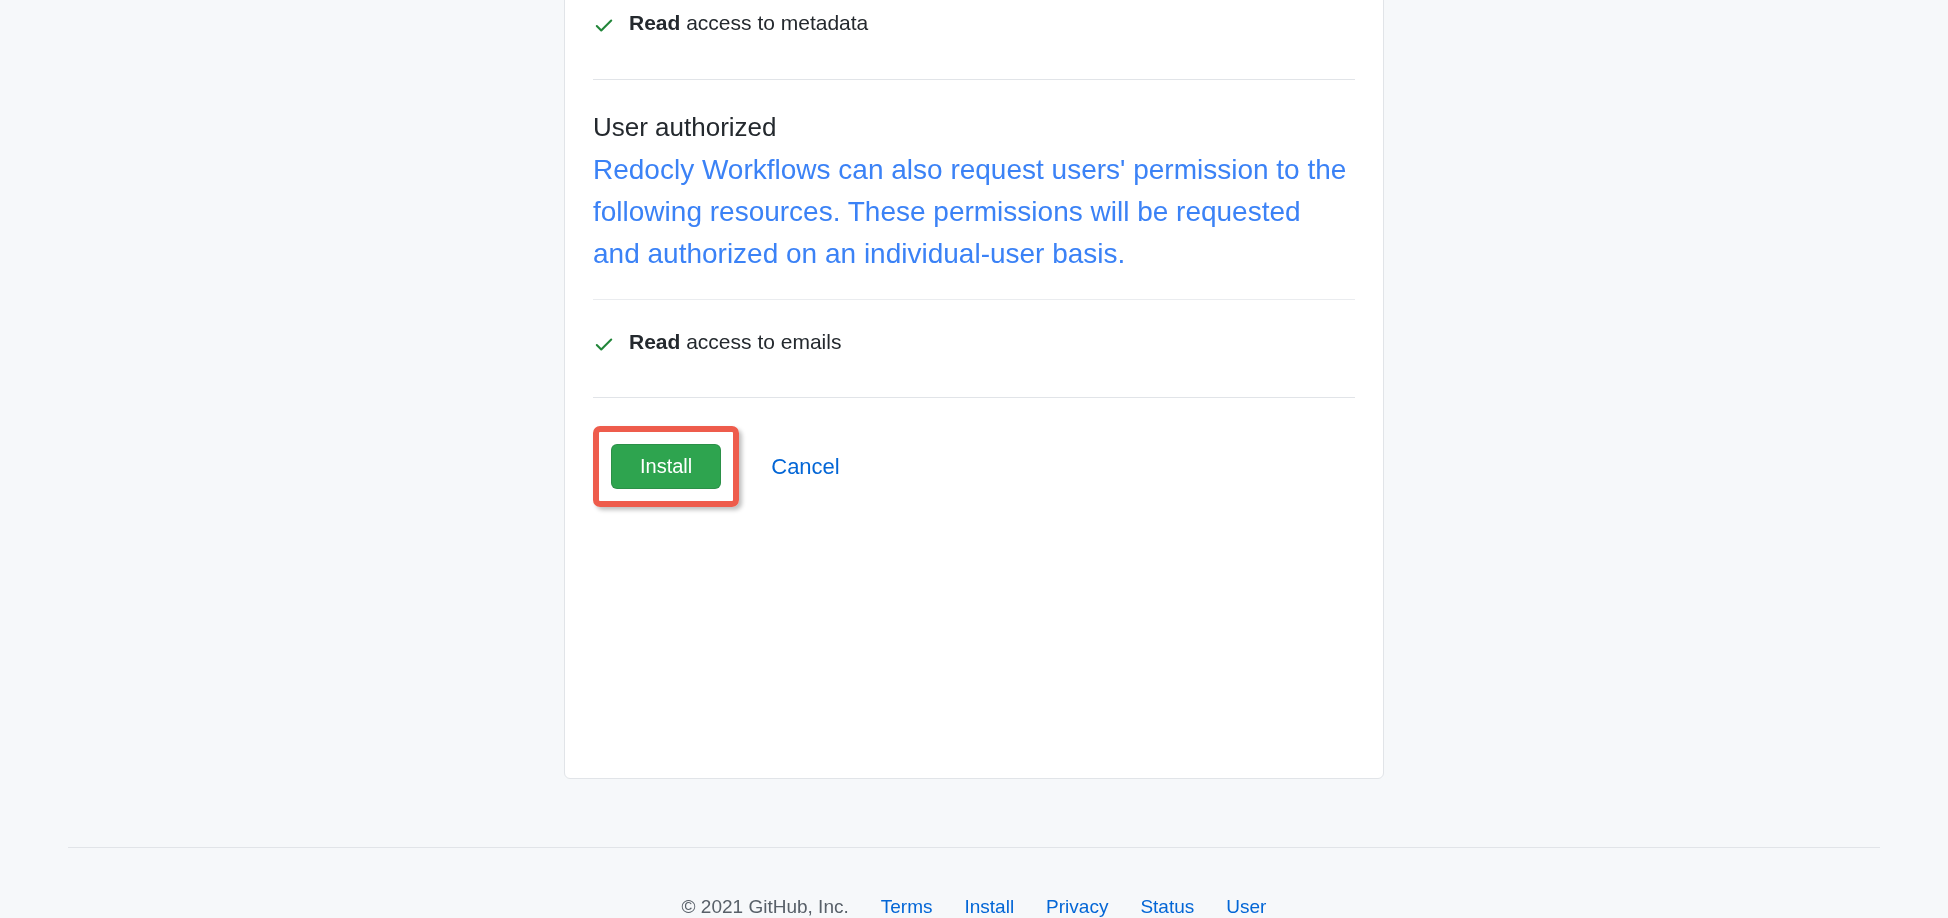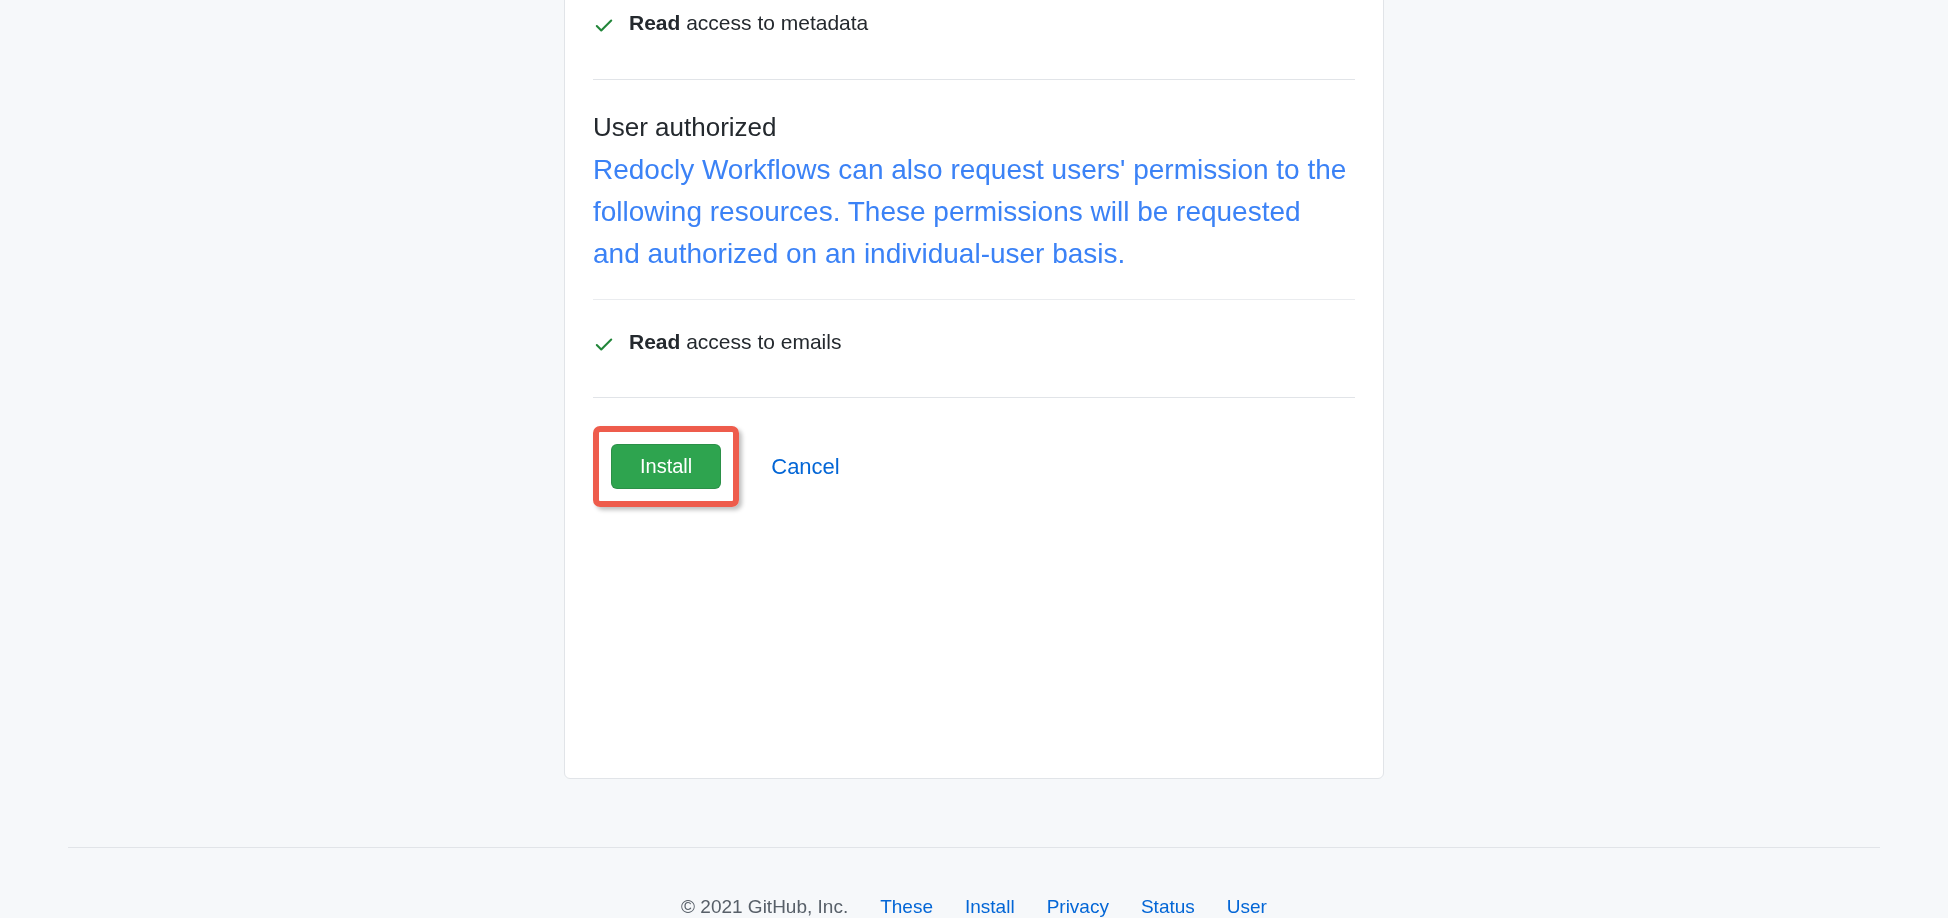--- a/index.html
+++ b/index.html
@@ -181,19 +181,19 @@
       </div>
 
     </div>
   </div>
 
   <hr class="footer-separator">
 
   <footer class="footer">
     <span class="footer-copyright">© 2021 GitHub, Inc.</span>
 
-  <a class="footer-link">These</a>
+  <a class="footer-link">Terms</a>
       <a class="footer-link">Install</a>
       <a class="footer-link">Privacy</a>
       <a class="footer-link">Status</a>
       <a class="footer-link">User</a>
     </footer>
 </div>
 
 </body></html>

